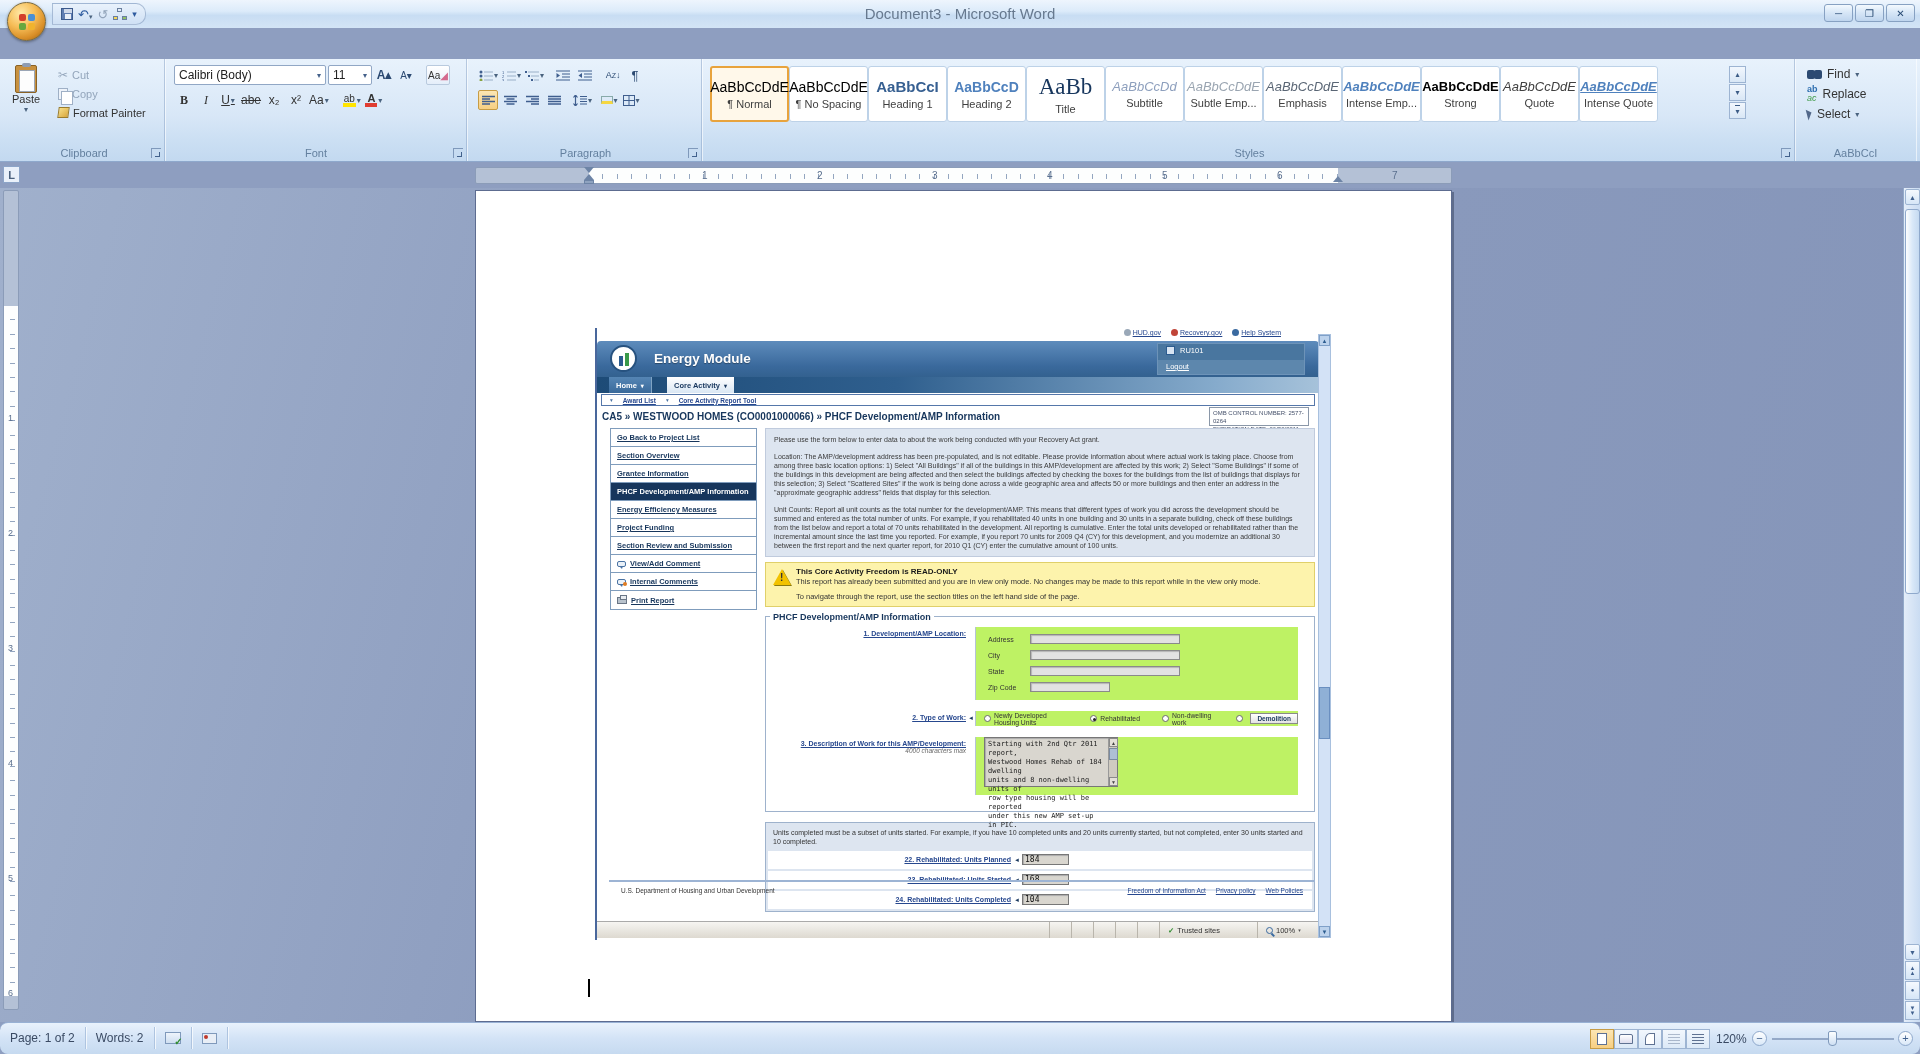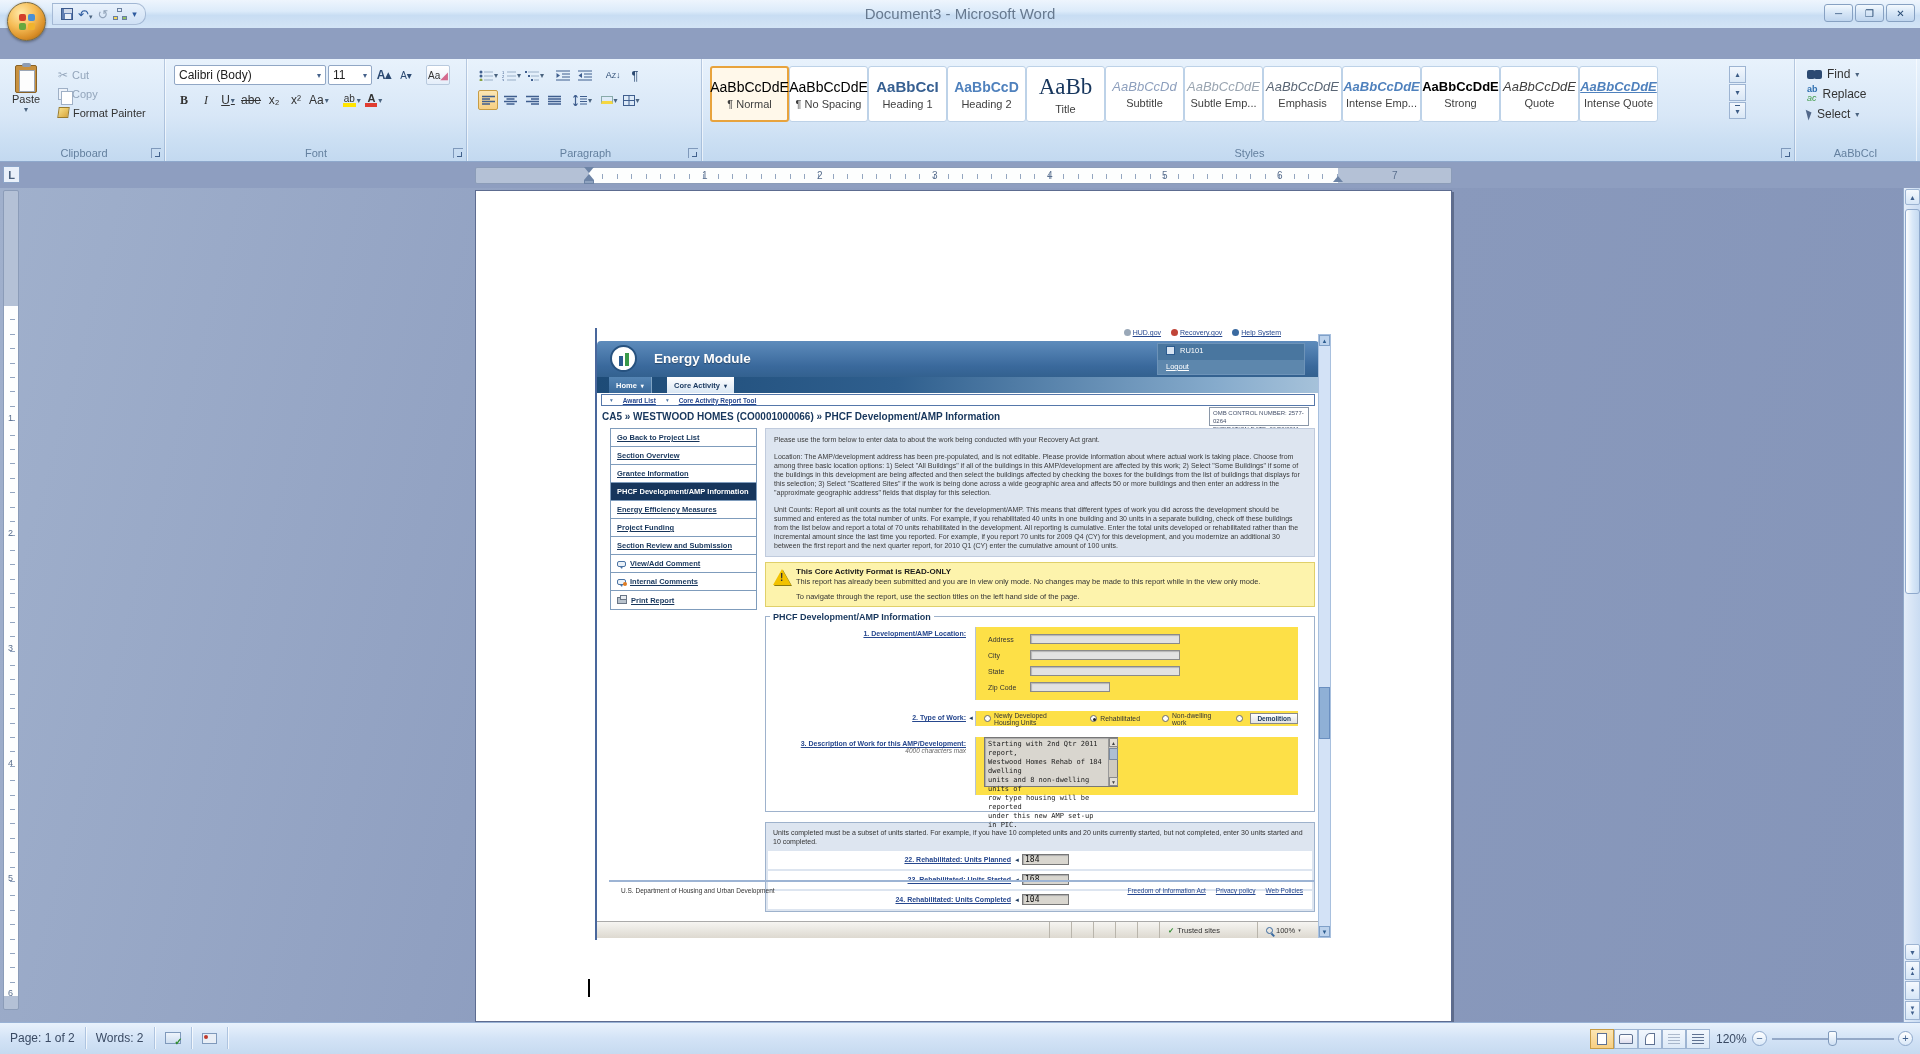--- a/index.html
+++ b/index.html
@@ -131,21 +131,21 @@
     background:linear-gradient(to right,#e4edf9,#cadcf2);}
   .varrow{position:absolute;left:1px;width:15px;height:16px;background:linear-gradient(#f5f9fe,#d6e6f7);
     border:1px solid #9db4d2;border-radius:2px;color:#41618e;font-size:7px;display:flex;align-items:center;justify-content:center;}
   .vthumb{position:absolute;left:1px;top:21px;width:15px;height:385px;border:1px solid #8fa9cc;border-radius:3px;
     background:linear-gradient(to right,#fdfefe,#d9e8f8 50%,#c5daf1);}
   .browse{position:absolute;left:1px;width:15px;height:19px;background:linear-gradient(#f5f9fe,#d6e6f7);
     border:1px solid #9db4d2;color:#41618e;font-size:6px;line-height:5px;text-align:center;display:flex;flex-direction:column;align-items:center;justify-content:center;}
 
   
   .statusbar{position:absolute;left:0;top:1022px;width:100%;height:32px;border-top:1px solid #98b1d4;
-    background:linear-gradient(#e9f2fc,#d3e3f6 50%,#c6daf0);}
+    background:linear-gradient(#e9f2fc,#d3e3f6 50%,#c6daf0);border-radius:8px;}
   .scell{float:left;height:22px;margin-top:4px;padding:0 10px;border-right:1px solid #aec4e0;
     box-shadow:1px 0 0 rgba(255,255,255,.7);display:flex;align-items:center;font-size:12px;color:#3a4a63;gap:6px;}
   .bookic{width:16px;height:12px;background:linear-gradient(#eef4fb,#cfdff1);border:1px solid #7f99bb;position:relative;}
   .bookic:after{content:"✓";position:absolute;right:-3px;bottom:-4px;color:#2e8b2e;font-size:10px;font-weight:bold;}
   .macroic{width:15px;height:11px;background:#e8eef6;border:1px solid #7f99bb;position:relative;}
   .macroic:after{content:"";position:absolute;left:1px;top:1px;width:4px;height:4px;background:#c0392b;border-radius:50%;}
   .viewbtns{position:absolute;left:1590px;top:6px;display:flex;}
   .vb{width:24px;height:20px;border:1px solid #9db4d2;background:linear-gradient(#f2f7fd,#dce9f7);
     display:flex;align-items:center;justify-content:center;}
   .vb.active{background:linear-gradient(#fce6b4,#f7cf82);border-color:#c79c45;}
@@ -211,21 +211,21 @@
   .warn-tri:after{content:"!";position:absolute;left:-2px;top:3px;font-size:10px;font-weight:bold;color:#333;}
   .wa-warn .wt{font-size:8px;font-weight:bold;color:#1a1a1a;}
   .wa-warn .wl{font-size:7.5px;color:#333;margin-top:1px;}
   .wa-warn .wl2{font-size:7.5px;color:#333;margin-top:6px;}
   .wa-fieldset{margin-top:9px;border:1px solid #9eb2cc;position:relative;padding:10px 0 8px 0;background:#fff;}
   .wa-legend{position:absolute;left:4px;top:-5px;background:#fff;padding:0 3px;font-size:9px;font-weight:bold;color:#17365c;}
   .q-row{position:relative;margin-bottom:6px;}
   .q-label{position:absolute;left:0;top:3px;width:200px;text-align:right;font-size:7px;font-weight:bold;}
   .q-label a{color:#26478e;text-decoration:underline;}
   .q-label .hint{display:block;font-weight:normal;font-style:italic;color:#666;font-size:6.5px;text-decoration:none;}
-  .q-panel{margin-left:209px;margin-right:16px;background:#fde047;border-left:1px solid #b5c3d6;position:relative;}
+  .q-panel{margin-left:209px;margin-right:16px;background:#bef264;border-left:1px solid #b5c3d6;position:relative;}
   .q-mark{position:absolute;left:202px;top:4px;font-size:6px;color:#17365c;}
   .fldrow{display:flex;align-items:center;height:16px;padding-left:12px;font-size:7px;color:#333;}
   .fldrow .fl{width:42px;}
   .inp{height:10px;background:#e2e2e2;border:1px solid #8a8a8a;box-shadow:inset 1px 1px 1px #b5b5b5;}
   .radios{display:flex;align-items:center;height:15px;padding-left:8px;gap:0;font-size:6.8px;color:#333;}
   .radio{width:7px;height:7px;border-radius:50%;border:1px solid #6a6a6a;background:#fff;margin-right:3px;position:relative;flex:none;}
   .radio.on:after{content:"";position:absolute;left:1.5px;top:1.5px;width:3px;height:3px;background:#222;border-radius:50%;}
   .demol-btn{margin-left:4px;height:11px;padding:0 6px;background:linear-gradient(#fff,#e3e3e3);border:1px solid #8a8a8a;
     font-size:6.5px;font-weight:bold;color:#17365c;display:flex;align-items:center;}
   .descbox{position:relative;margin:4px 0 4px 8px;width:134px;height:50px;background:#d9d6cf;border:1px solid #777;box-shadow:inset 1px 1px 1px #aaa;}
@@ -654,21 +654,21 @@
 
         <div class="wa-content">
           <div class="wa-intro">
             <p>Please use the form below to enter data to about the work being conducted with your Recovery Act grant.</p>
             <p>Location: The AMP/development address has been pre-populated, and is not editable. Please provide information about where actual work is taking place. Choose from among three basic location options: 1) Select "All Buildings" if all of the buildings in this AMP/development are affected by this work; 2) Select "Some Buildings" if some of the buildings in this development are being affected and then select the buildings affected by checking the boxes for the buildings from the list of buildings that displays for this selection; 3) Select "Scattered Sites" if the work is being done across a wide geographic area and affects 50 or more buildings and then enter an address in the "approximate geographic address" fields that display for this selection.</p>
             <p>Unit Counts: Report all unit counts as the total number for the development/AMP. This means that different types of work you did across the development should be summed and entered as the total number of units. For example, if you rehabilitated 40 units in one building and 30 units in a separate building, check off these buildings from the list below and report a total of 70 units rehabilitated in the development. All reporting is cumulative. Enter the total units developed or rehabilitated rather than the incremental amount since the last time you reported. For example, if you report 70 units for 2009 Q4 (CY) for this development, and you modernize an additional 30 between the first report and the next quarter report, for 2010 Q1 (CY) enter the cumulative amount of 100 units.</p>
           </div>
 
           <div class="wa-warn">
             <div class="warn-tri"></div>
-            <div class="wt">This Core Activity Format is READ-ONLY</div>
+            <div class="wt">This Core Activity Freedom is READ-ONLY</div>
             <div class="wl">This report has already been submitted and you are in view only mode. No changes may be made to this report while in the view only mode.</div>
             <div class="wl2">To navigate through the report, use the section titles on the left hand side of the page.</div>
           </div>
 
           <div class="wa-fieldset">
             <div class="wa-legend">PHCF Development/AMP Information</div>
 
             <div class="q-row" style="min-height:74px;">
               <div class="q-label"><a>1. Development/AMP Location:</a></div>
               <div class="q-panel" style="padding:4px 0 5px 0;">

